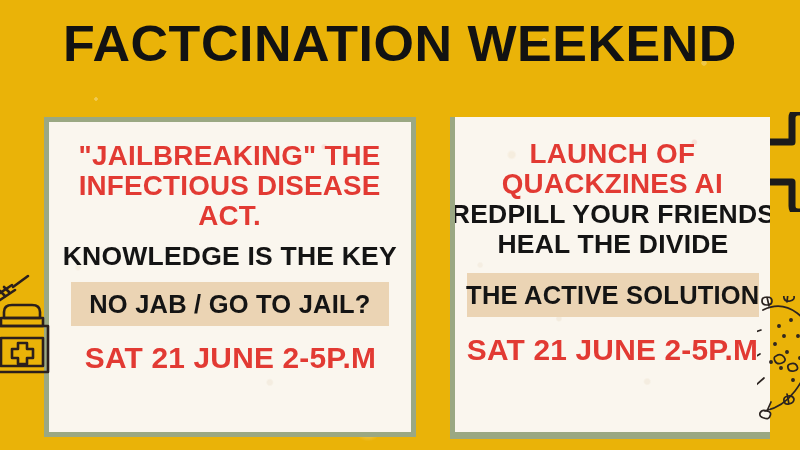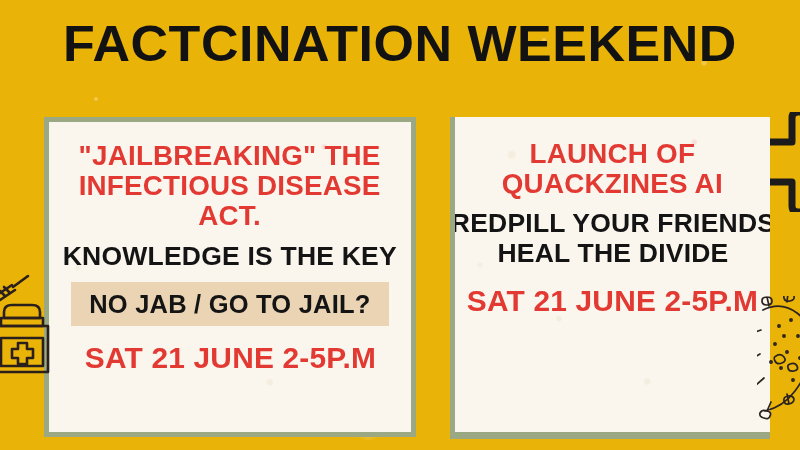--- a/index.html
+++ b/index.html
@@ -145,21 +145,21 @@
   #card-left .subline        { margin-top: 10px; }
   #card-left .band {
     margin-top: 11px;
     width: 318px;
     height: 44px;
   }
   #card-left .timeline { margin-top: 16px; }
 
   
   #card-right .headline-block { margin-top: 22px; }
-  #card-right .subline-block  { margin-top: 9px; }
+  #card-right .subline-block  { }
   #card-right .band {
     margin-top: 14px;
     width: 292px;
     height: 44px;
   }
   #card-right .timeline { margin-top: 17px; }
 
   
   .deco { position: absolute; pointer-events: none; }
   #deco-vaccine-bottle { left: -8px;  top: 272px; }
@@ -203,20 +203,23 @@
       <div class="headline-block">
         <div class="headline">LAUNCH OF</div>
         <div class="headline">QUACKZINES AI</div>
       </div>
 
       <div class="subline-block">
         <div class="subline">REDPILL YOUR FRIENDS</div>
         <div class="subline">HEAL THE DIVIDE</div>
       </div>
 
+      <div class="band">
+        <span class="band-text">THE ACTIVE SOLUTION</span>
+      </div>
 
       <div class="timeline">SAT 21 JUNE 2-5P.M</div>
 
     </div>
   </div>
 
   <svg id="deco-vaccine-bottle" class="deco" width="64" height="104" viewBox="0 0 64 104">
     <g fill="none" stroke="#2b1f1c" stroke-width="2.6" stroke-linecap="round" stroke-linejoin="round">
 
       <path d="M2 25 L20 13"></path>

